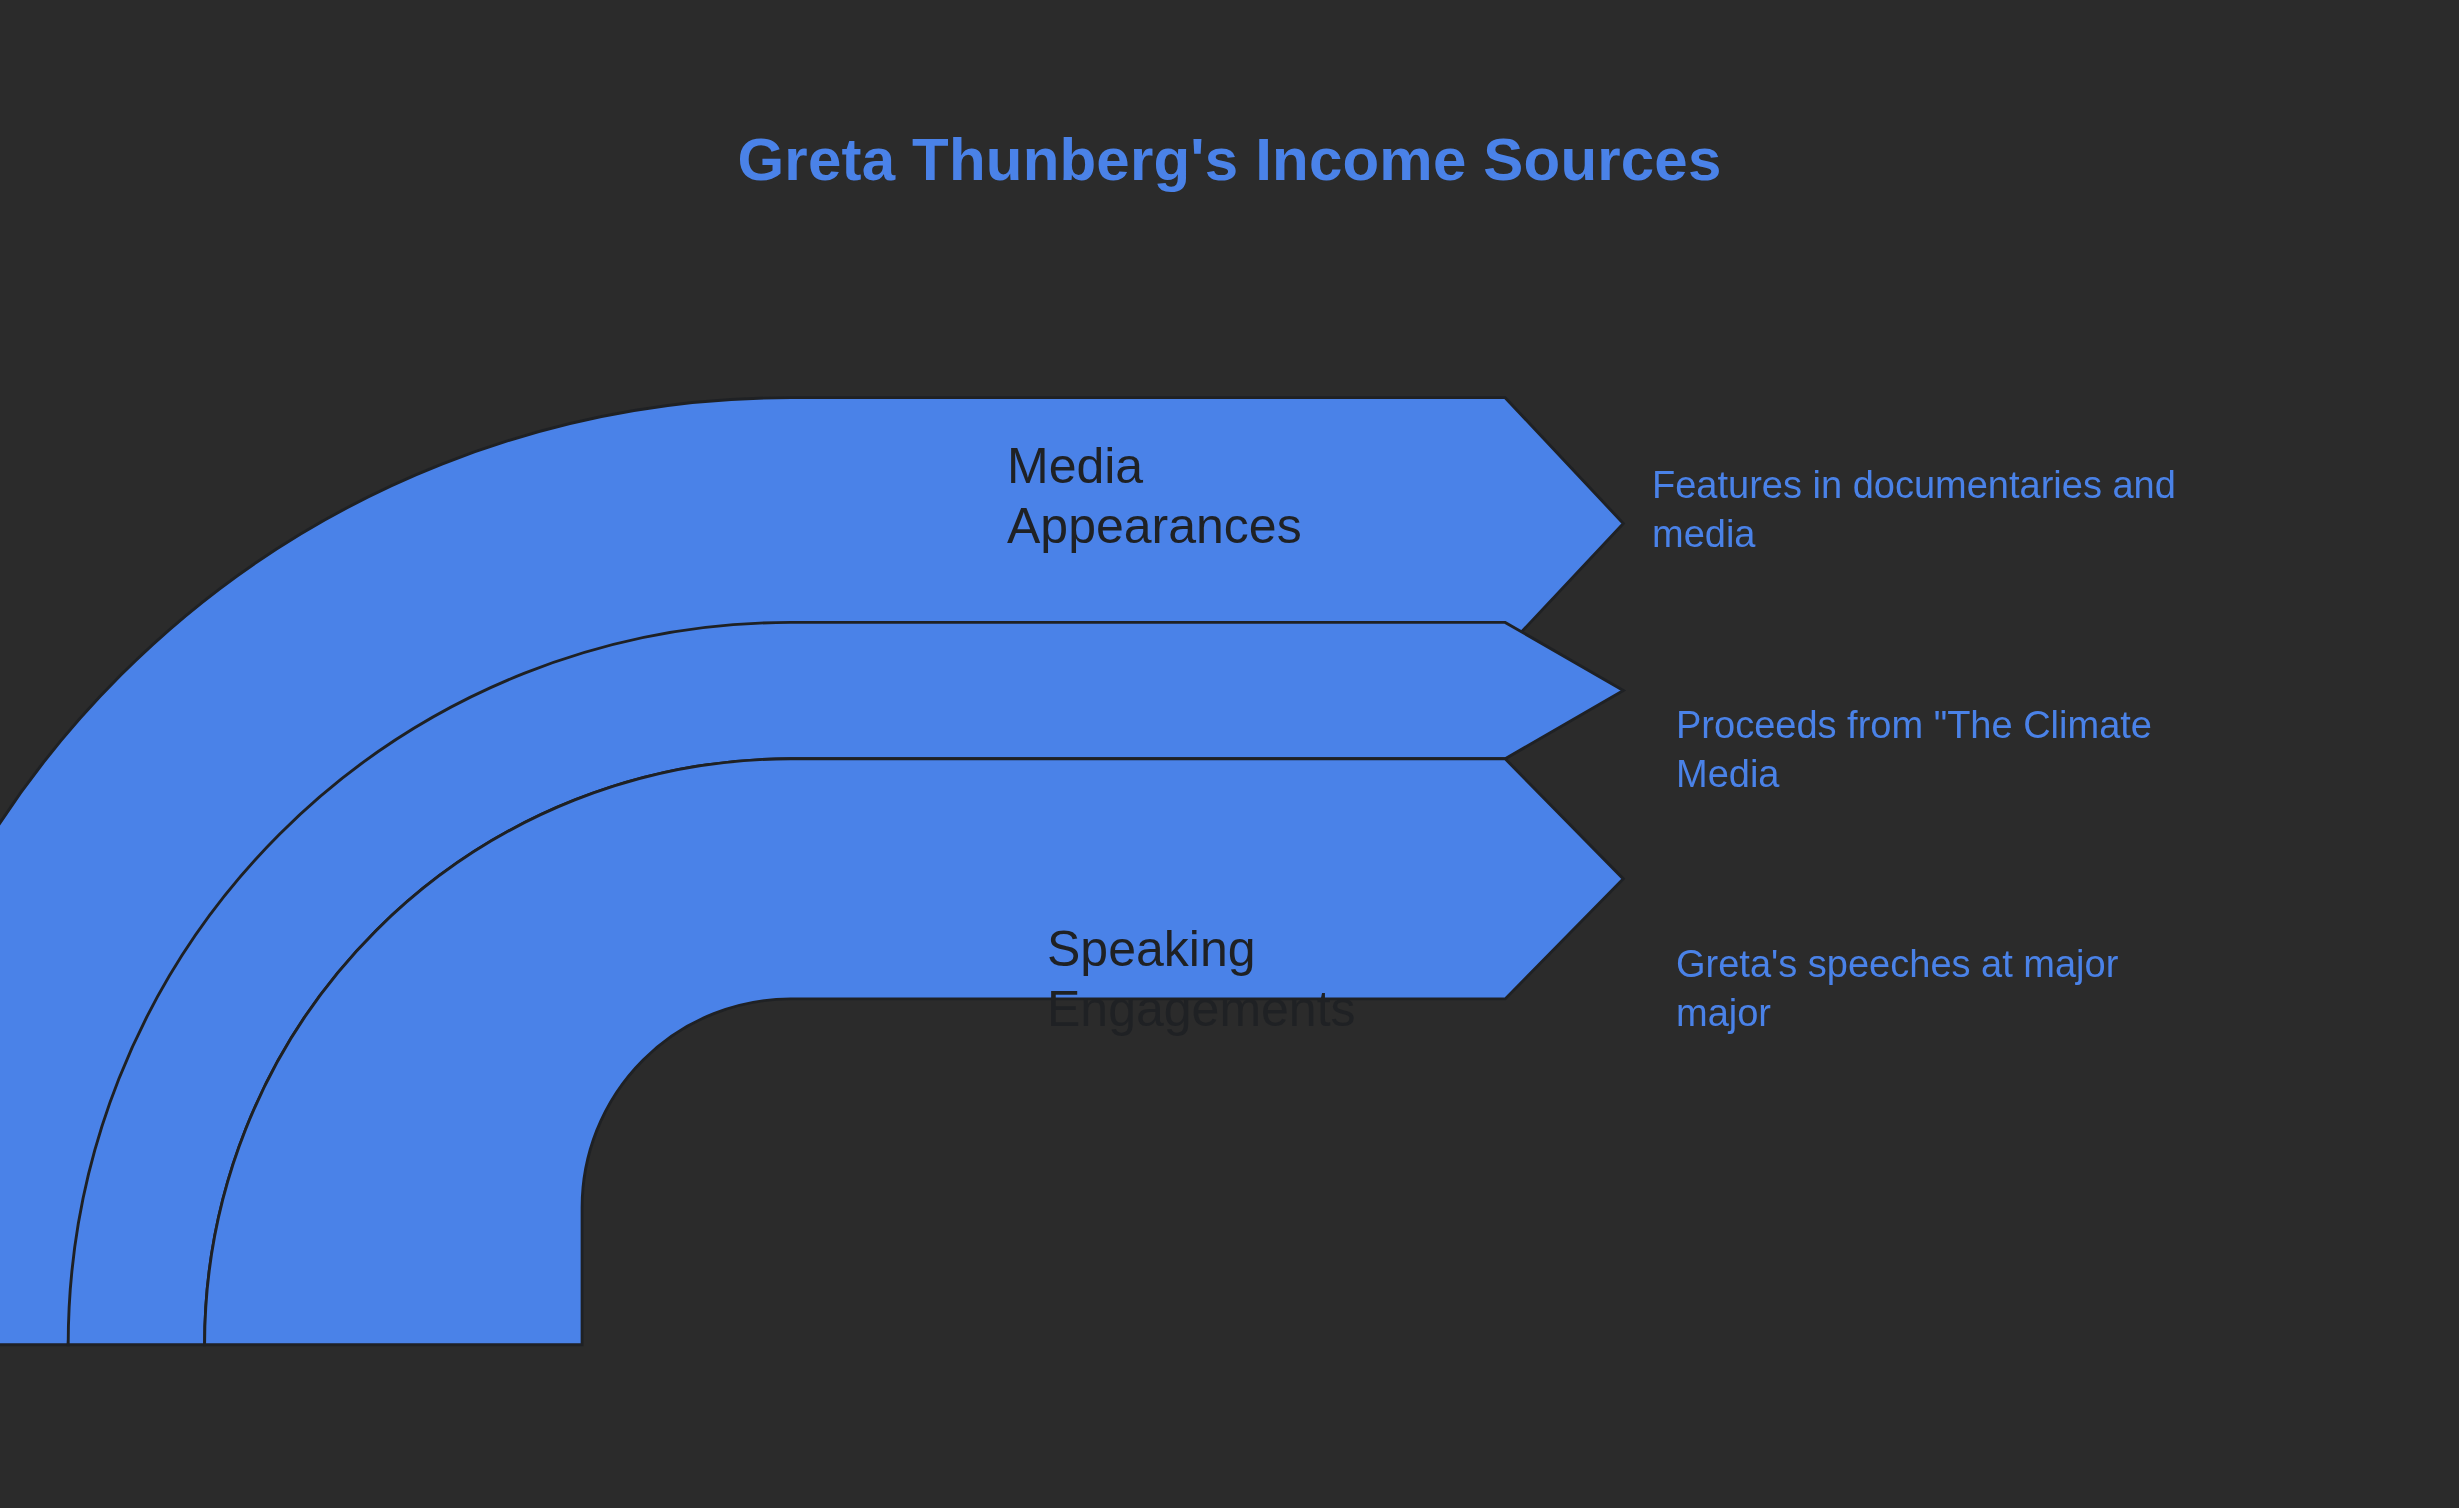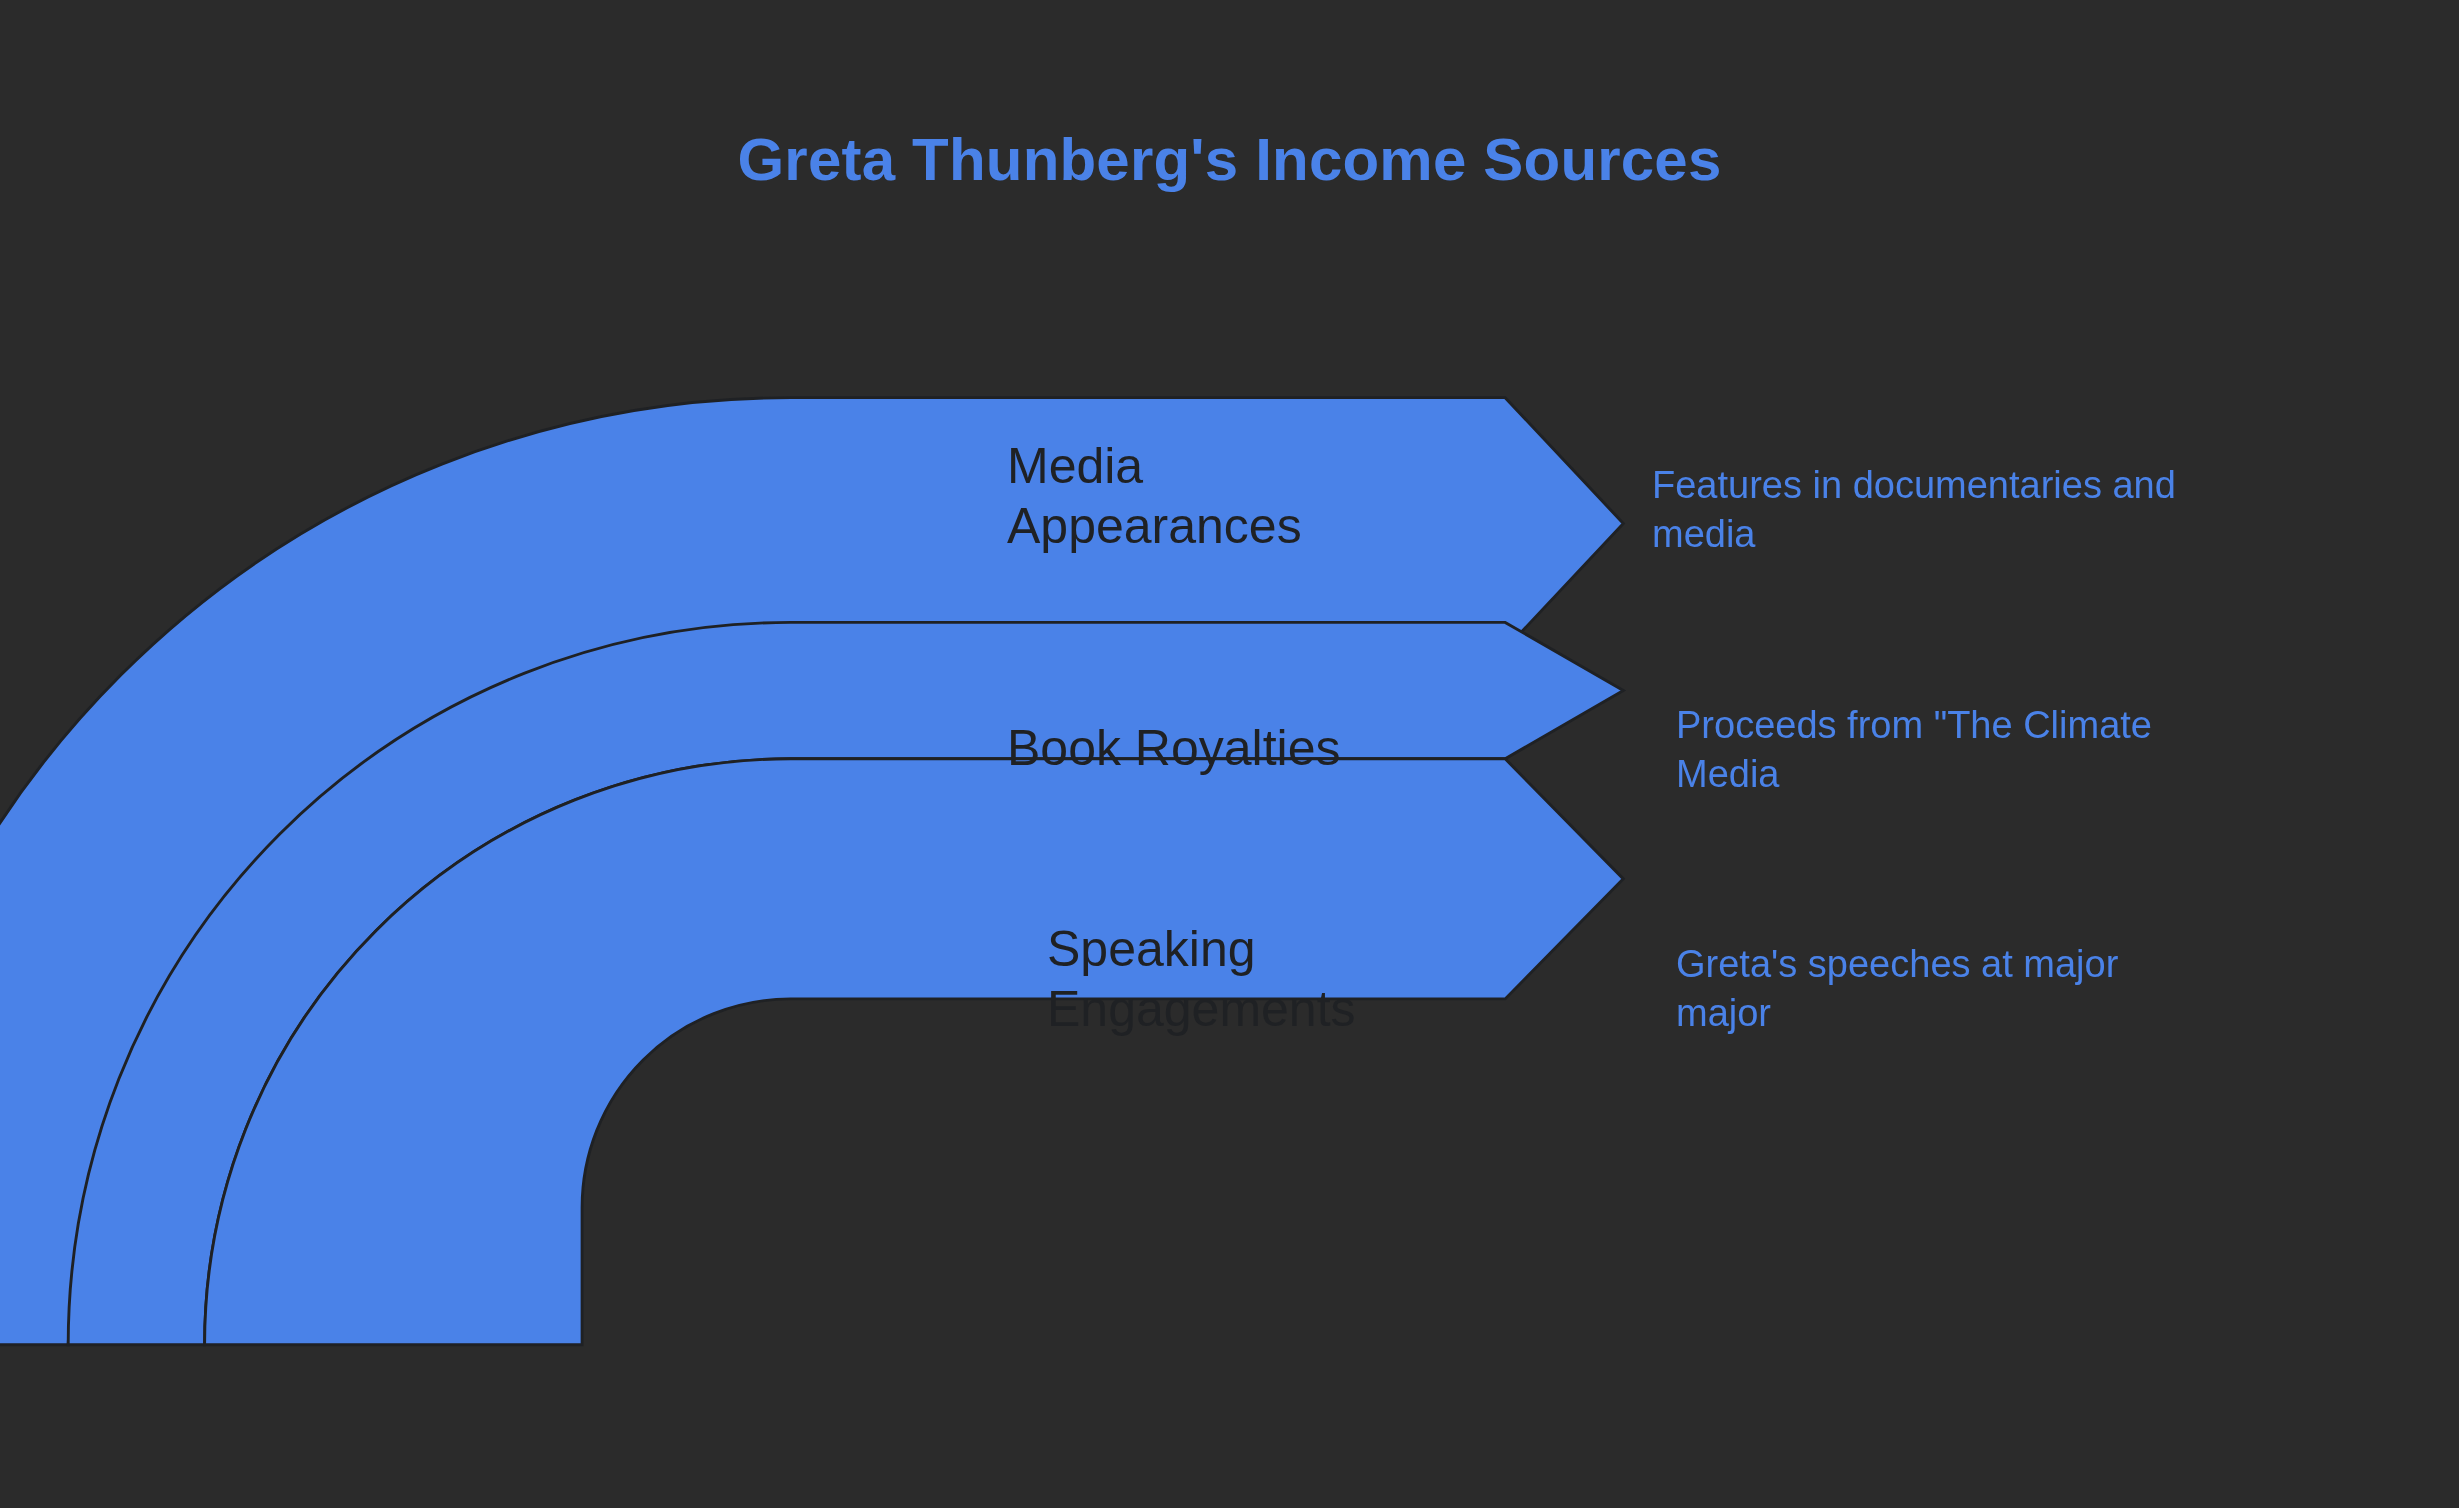--- a/index.html
+++ b/index.html
@@ -105,21 +105,20 @@
                L 823,1040
                A 217,217 0 0 0 606,1257
                L 606,1400
                Z"></path>
 
       <path fill="#2b2b2b" stroke="none" d="M 823,1400 L 823,1040 A 360,360 0 0 0 463,1400 Z" opacity="0"></path>
     </svg>
 
     <div class="band-label" style="left:1007px; top:437px;"><span>Media</span><br><span>Appearances</span></div>
 
-    <div class="band-label" style="left:1007px; top:719px;"><span>Book Royalties</span></div>
 
     <div class="band-label" style="left:1007px; top:920px;margin-left:40px;"><span>Speaking</span><br><span>Engagements</span></div>
 
     <div class="band-desc" style="left:1652px; top:461px; width:730px;"><span>Features in documentaries and</span><br><span>media</span></div>
 
     <div class="band-desc" style="left:1676px; top:701px; width:730px;"><span>Proceeds from "The Climate</span><br><span>Media</span></div>
 
     <div class="band-desc" style="left:1676px; top:940px; width:730px;"><span>Greta's speeches at major</span><br><span>major</span></div>
 
   </div>

